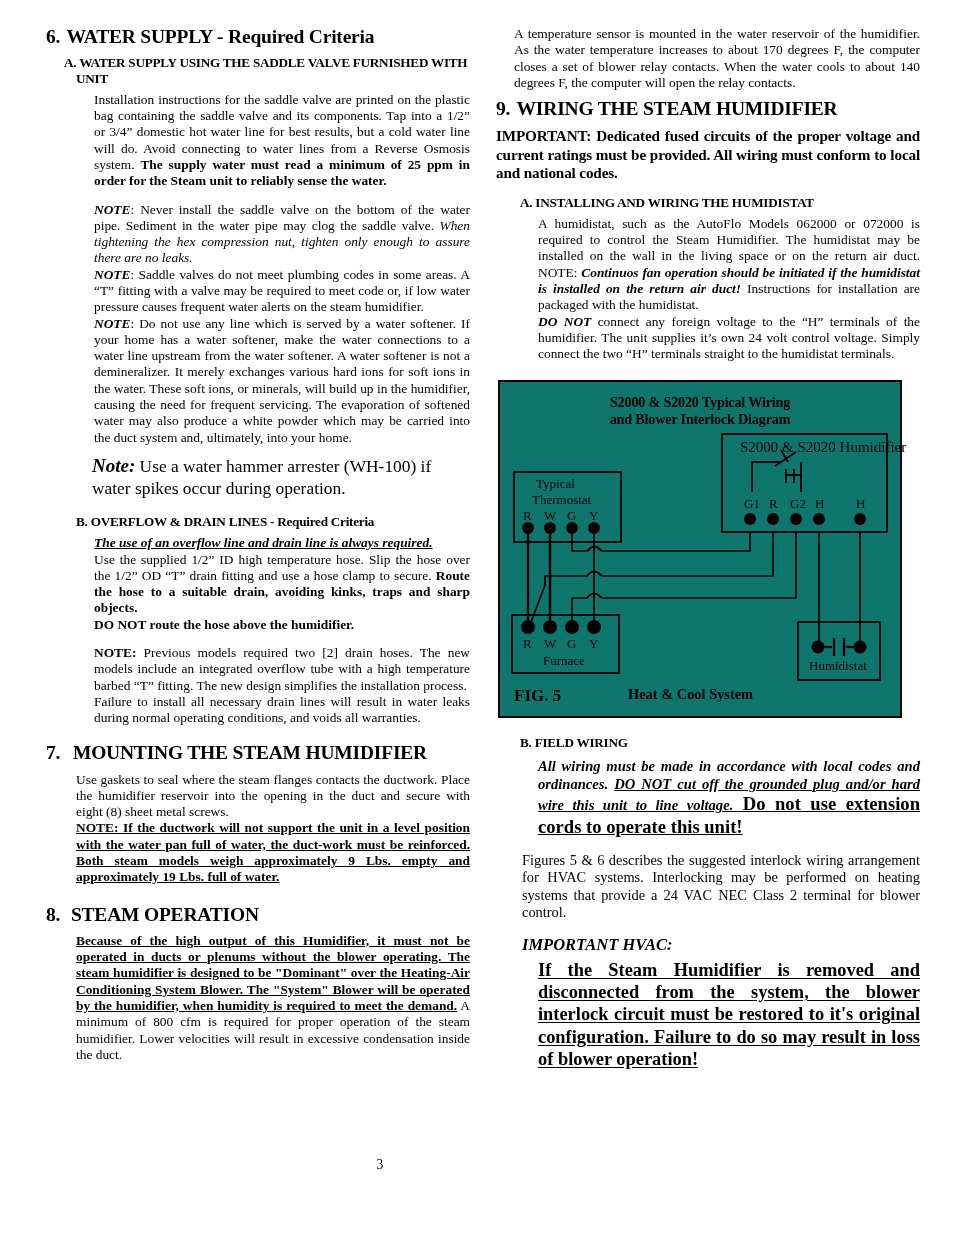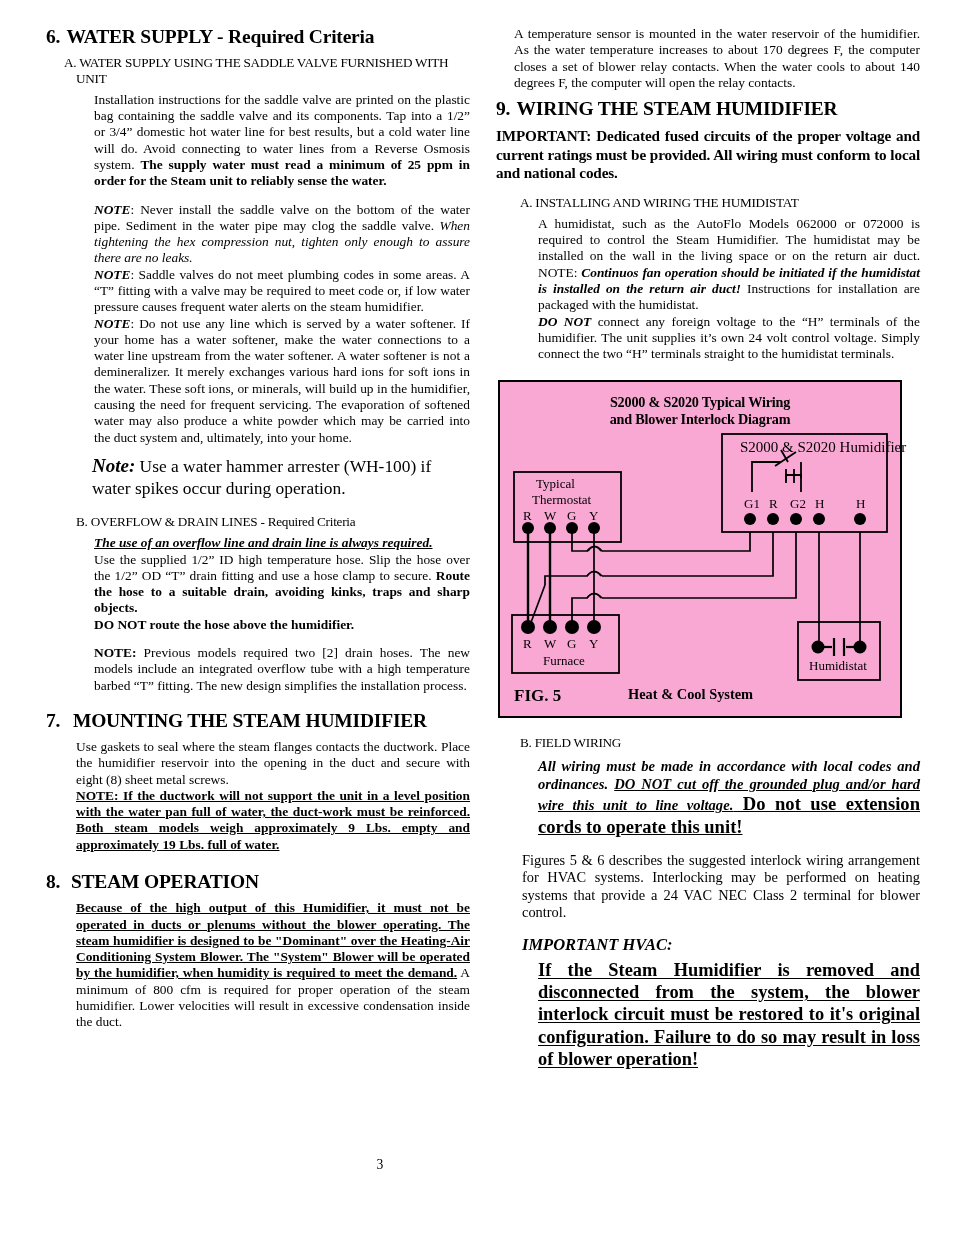--- a/index.html
+++ b/index.html
@@ -36,21 +36,21 @@
   .sec-head {
     font-size: 19.5px;
     font-weight: bold;
     letter-spacing: -0.2px;
     margin: 0 0 7px 0;
     line-height: 1.14;
   }
   .sec-head .num { margin-right: 2px; }
   .sub-head {
     font-size: 13.2px;
-    font-weight: normal;
+    font-weight: bold;
     margin: 4px 0 5px 0;
     padding-left: 30px;
     line-height: 1.2;
     letter-spacing: -0.25px;
   }
   .sub-head.ind2 { text-indent: -12px; }
   p.body {
     font-size: 13.4px;
     line-height: 1.215;
     margin: 0 0 0 0;
@@ -129,21 +129,21 @@
     font-size: 13.6px;
   }
   
   .figure {
     margin-top: 18px;
     margin-left: 2px;
     width: 404px;
     height: 338px;
     border: 2.5px solid #000;
     position: relative;
-    background: #f9a8d4;
+    background: #0f766e;
     box-sizing: border-box;
   }
   .fig-title {
     position: absolute;
     left: 0; right: 0;
     top: 12px;
     text-align: center;
     font-size: 14.2px;
     font-weight: bold;
     line-height: 1.18;
@@ -199,20 +199,21 @@
       <div class="sub-head" style="margin-top:16px">B. OVERFLOW &amp; DRAIN LINES - Required Criteria</div>
 
       <p class="body"><span class="biu">The use of an overflow line and drain line is always required.</span></p>
 
       <p class="body"><span>Use the supplied 1/2” ID high temperature hose. Slip the hose over the 1/2” OD “T” drain fitting and use a hose clamp to secure. </span><b>Route the hose to a suitable drain, avoiding kinks, traps and sharp objects.</b></p>
 
       <p class="body"><b>DO NOT route the hose above the humidifier.</b></p>
 
       <p class="body gap"><b>NOTE:</b><span> Previous models required two [2] drain hoses. The new models include an integrated overflow tube with a high temperature barbed “T” fitting. The new design simplifies the installation process.</span></p>
 
+      <p class="body"><span>Failure to install all necessary drain lines will result in water leaks during normal operating conditions, and voids all warranties.</span></p>
 
       <h1 class="sec-head" style="margin-top:16px">
         <span class="num">7.</span>
         <span style="margin-left:6px">MOUNTING THE STEAM HUMIDIFIER</span>
       </h1>
 
       <p class="body nopad">Use gaskets to seal where the steam flanges contacts the ductwork. Place the humidifier reservoir into the opening in the duct and secure with eight (8) sheet metal screws.</p>
 
       <p class="body nopad"><span class="bu">NOTE: If the ductwork will not support the unit in a level position with the water pan full of water, the duct-work must be reinforced. Both steam models weigh approximately 9 Lbs. empty and approximately 19 Lbs. full of water.</span></p>
 

